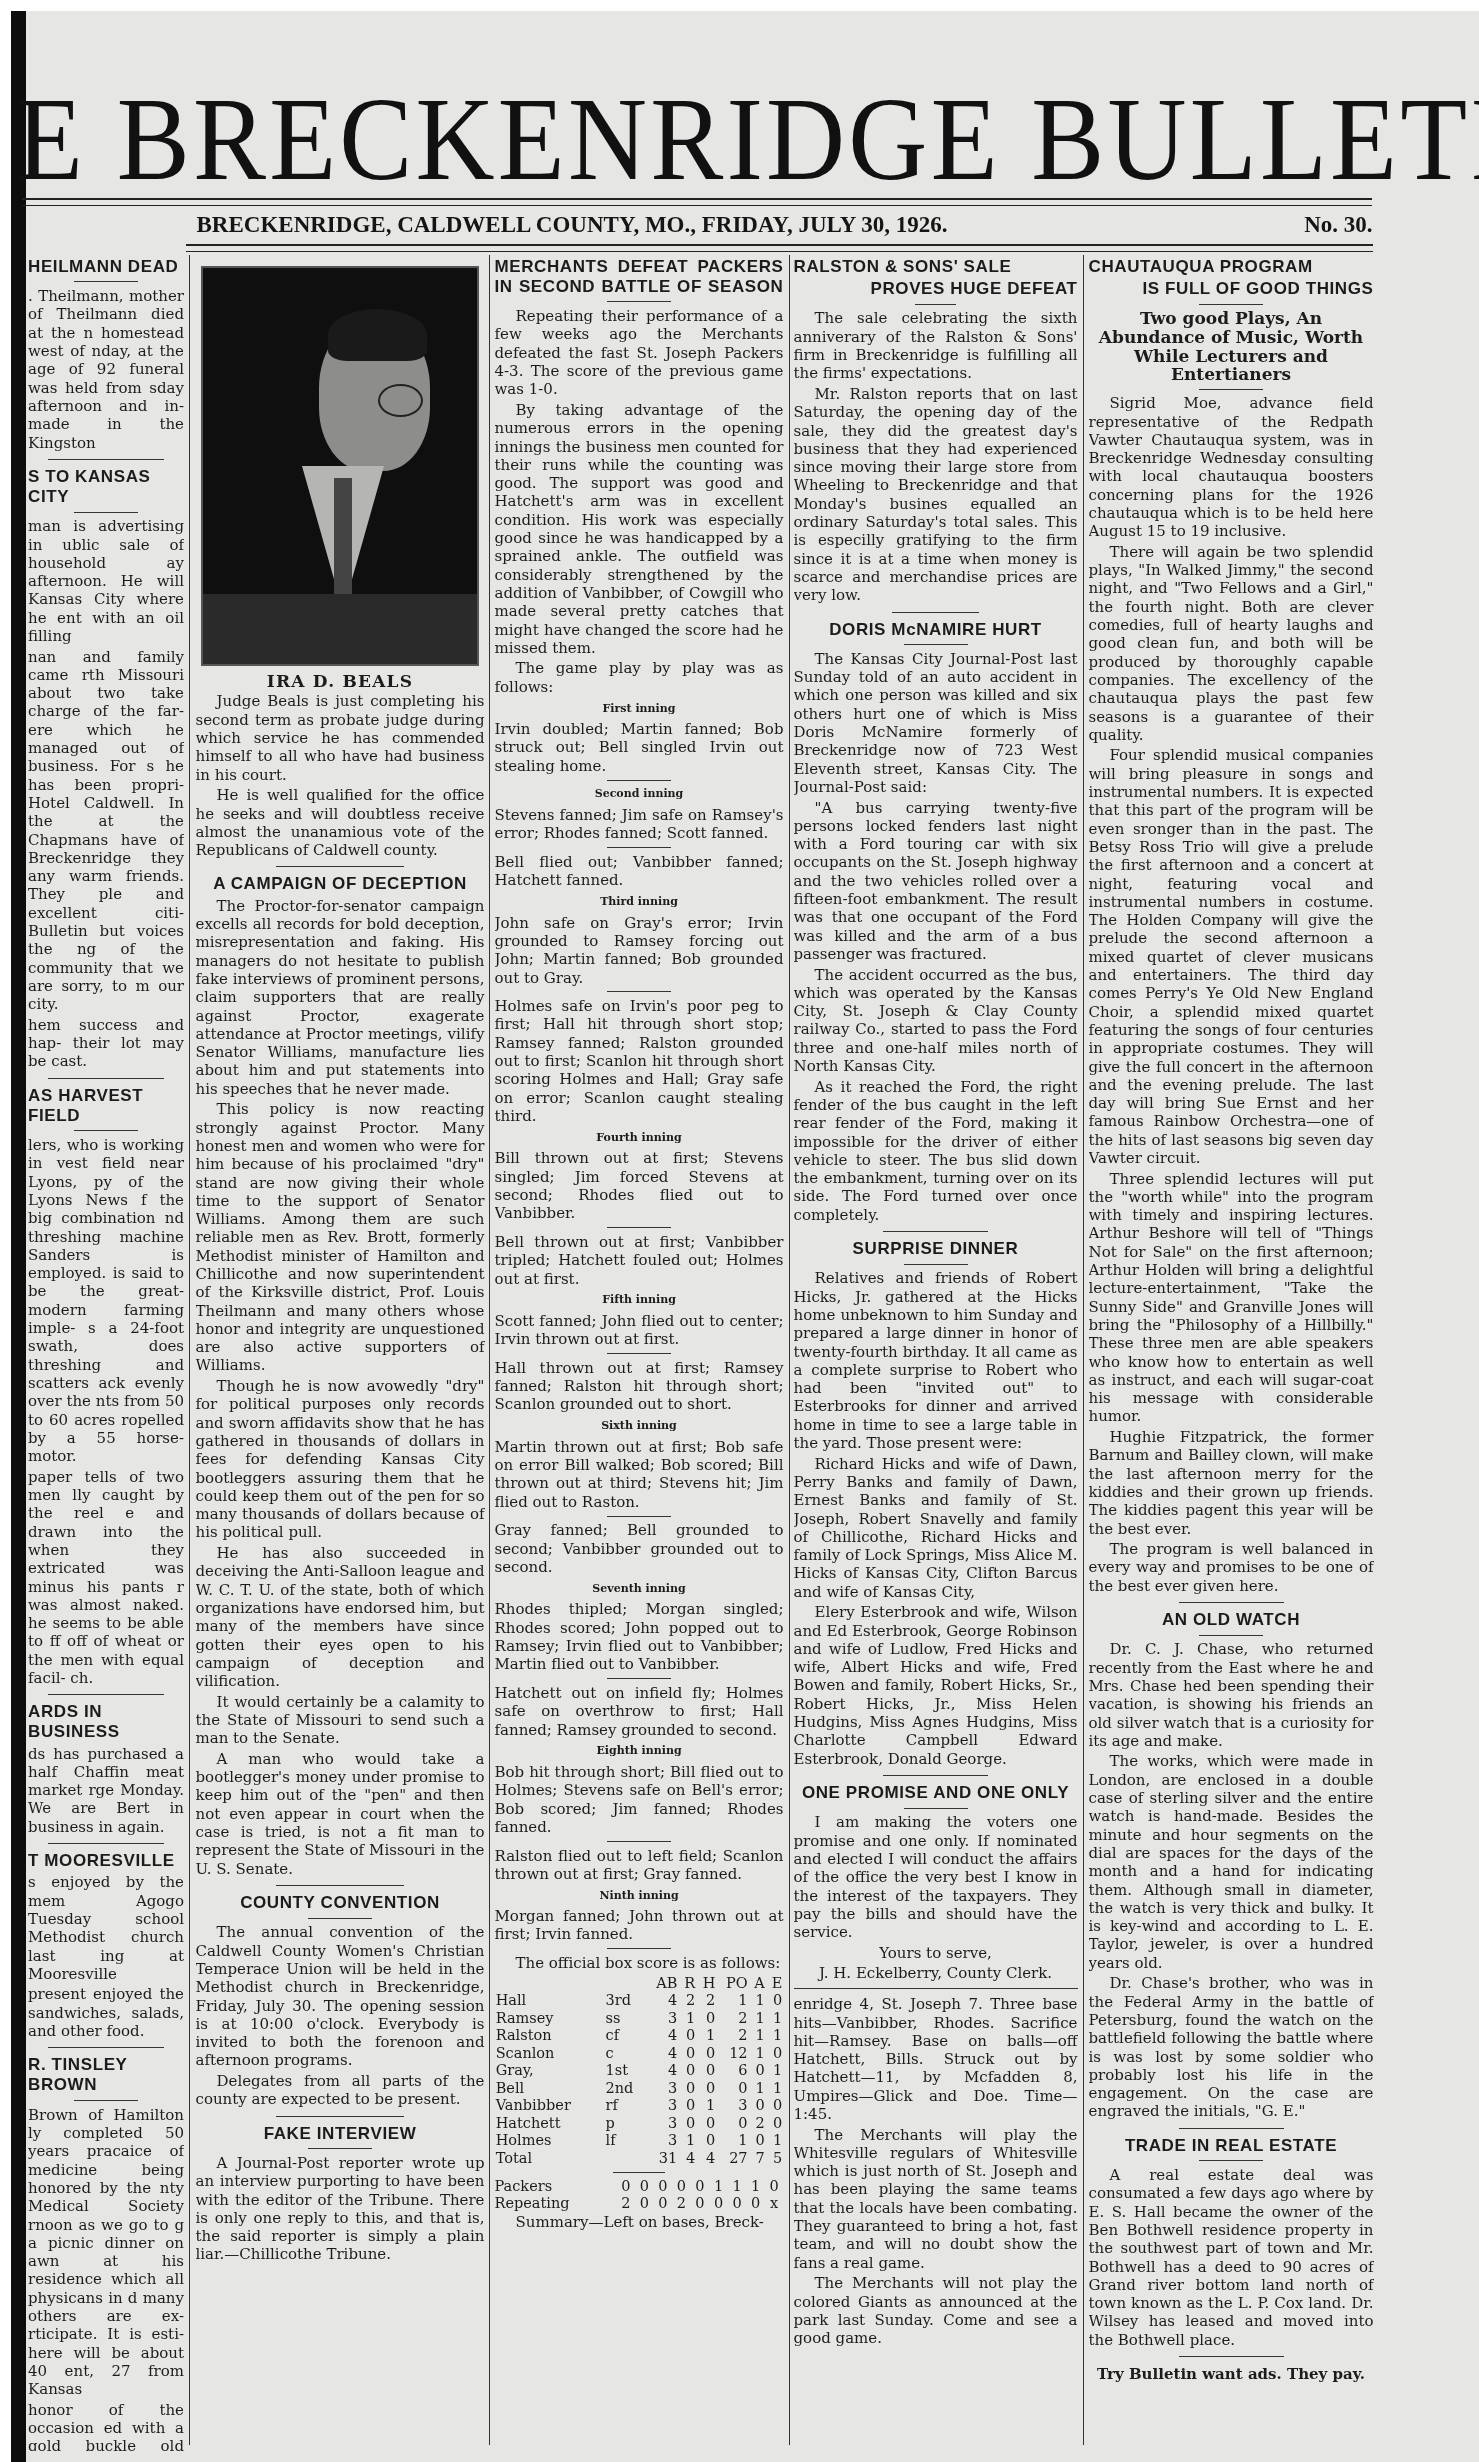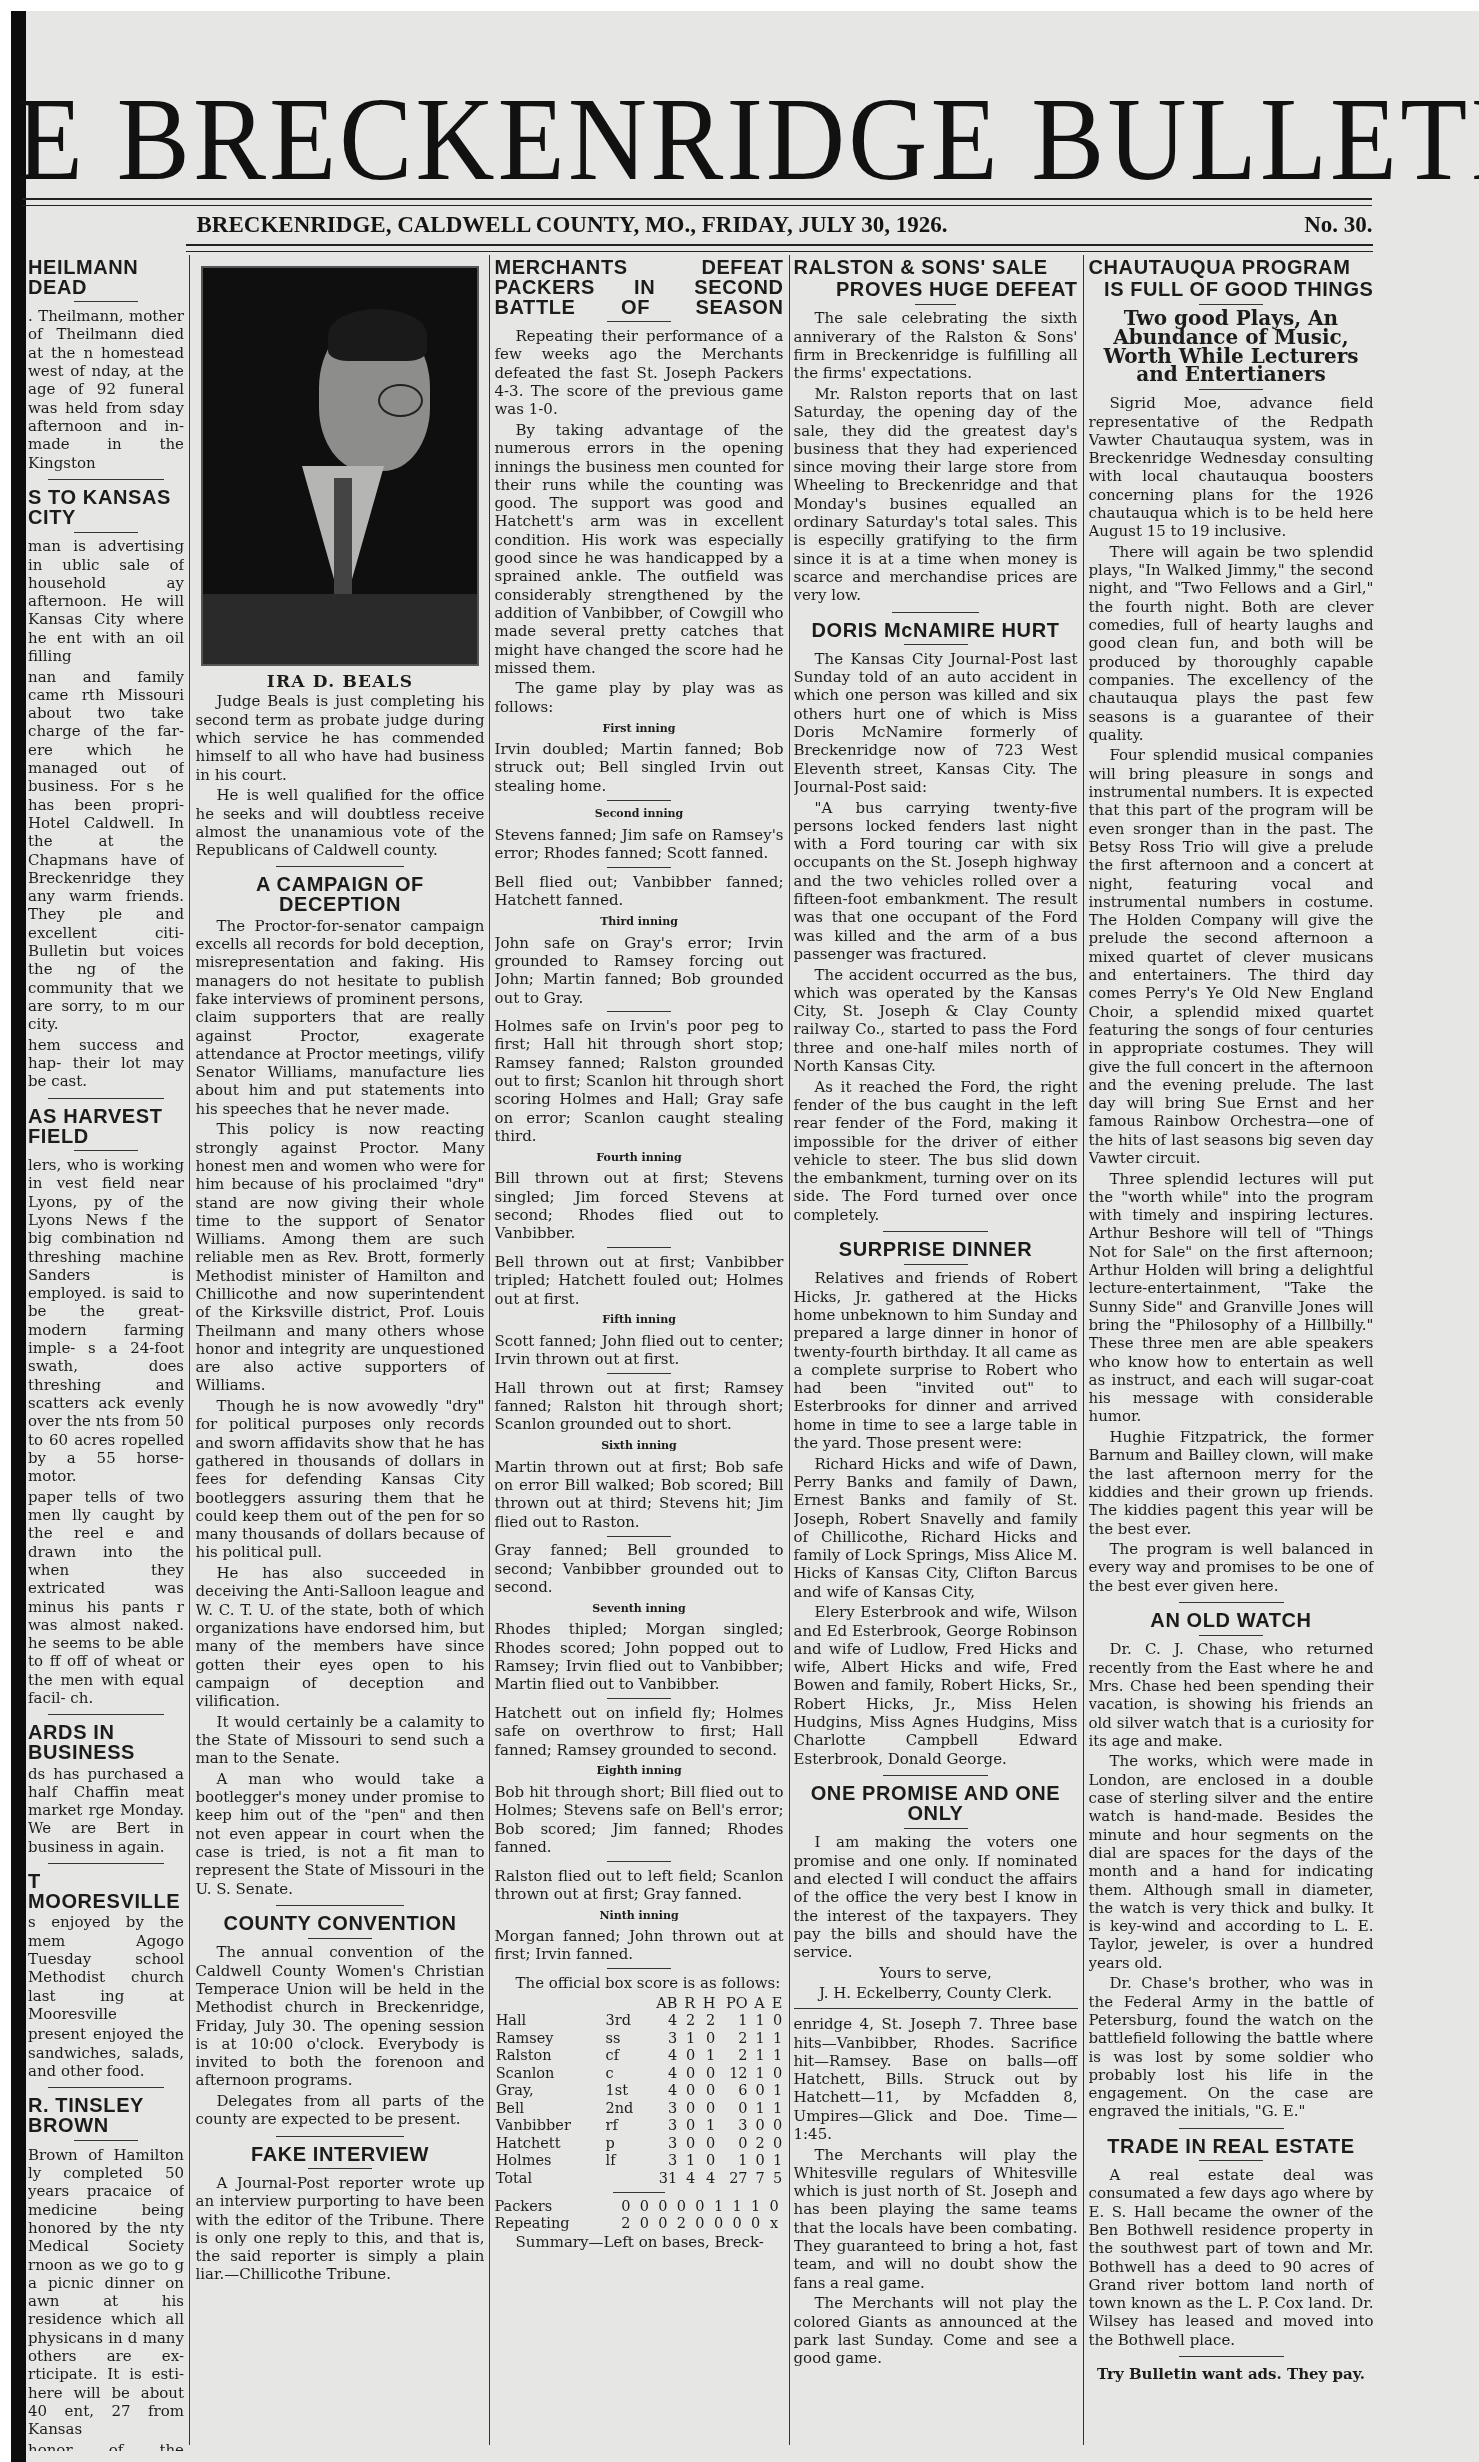--- a/index.html
+++ b/index.html
@@ -39,25 +39,25 @@
     position: absolute; top: 244px; bottom: 11.6px;
     font-size: 15px; line-height: 18.3px; text-align: justify;
     overflow: hidden;
   }
   .col-sep {
     position: absolute; top: 244px; bottom: 17.5px; width: 0;
     border-left: 1.7px solid #333;
   }
   .hd {
     font-family: "Liberation Sans", sans-serif; font-weight: bold;
-    font-size: 20px; line-height: 20px; text-align: center; margin: 2.3px 0 2.3px; letter-spacing: 0.6px;
+    font-size: 17px; line-height: 20px; text-align: center; margin: 2.3px 0 2.3px; letter-spacing: 0.6px;
   }
   .hd.left { text-align: left; }
   .sub { font-weight: bold; text-align: center; font-size: 11px; margin: 3.5px 0 2.3px; }
-  .deck { font-weight: bold; text-align: center; font-size: 20px; line-height: 18.6px; margin: 2.3px 5.8px; }
+  .deck { font-weight: bold; text-align: center; font-size: 17px; line-height: 18.6px; margin: 2.3px 5.8px; }
   .short-rule { width: 64px; margin: 4.7px auto; border-top: 1.7px solid #333; }
   .long-rule  { width: 151px; margin: 7px auto; border-top: 1.7px solid #333; }
   p { margin: 0 0 2.3px 0; text-indent: 21px; }
   p.noindent { text-indent: 0; }
   .photo {
     width: 274px; height: 396px; margin: 11.6px auto 5.8px;
     border: 2.3px solid #555; background: #0f0f0f; position: relative; overflow: hidden;
   }
   .photo .head {
     position: absolute; left: 116px; top: 52px; width: 111px; height: 151px;

